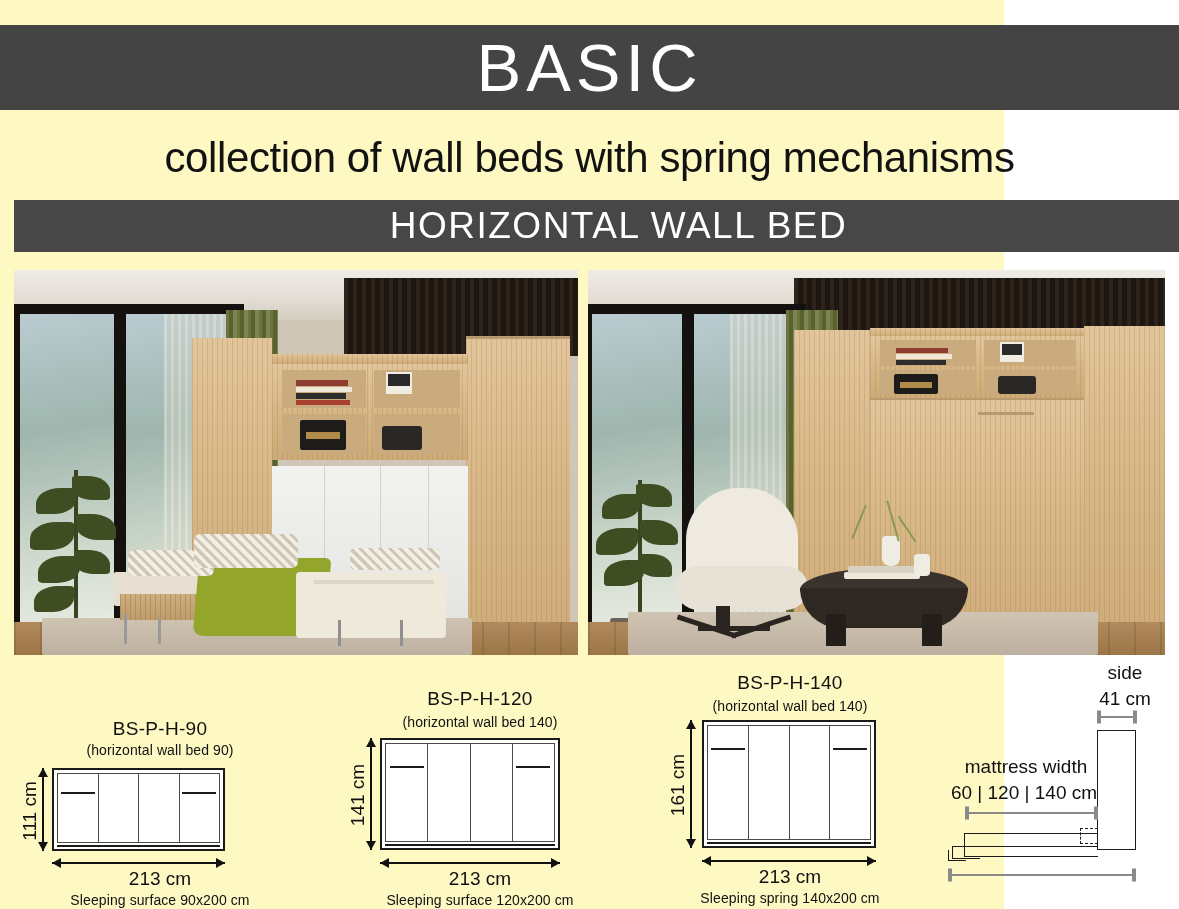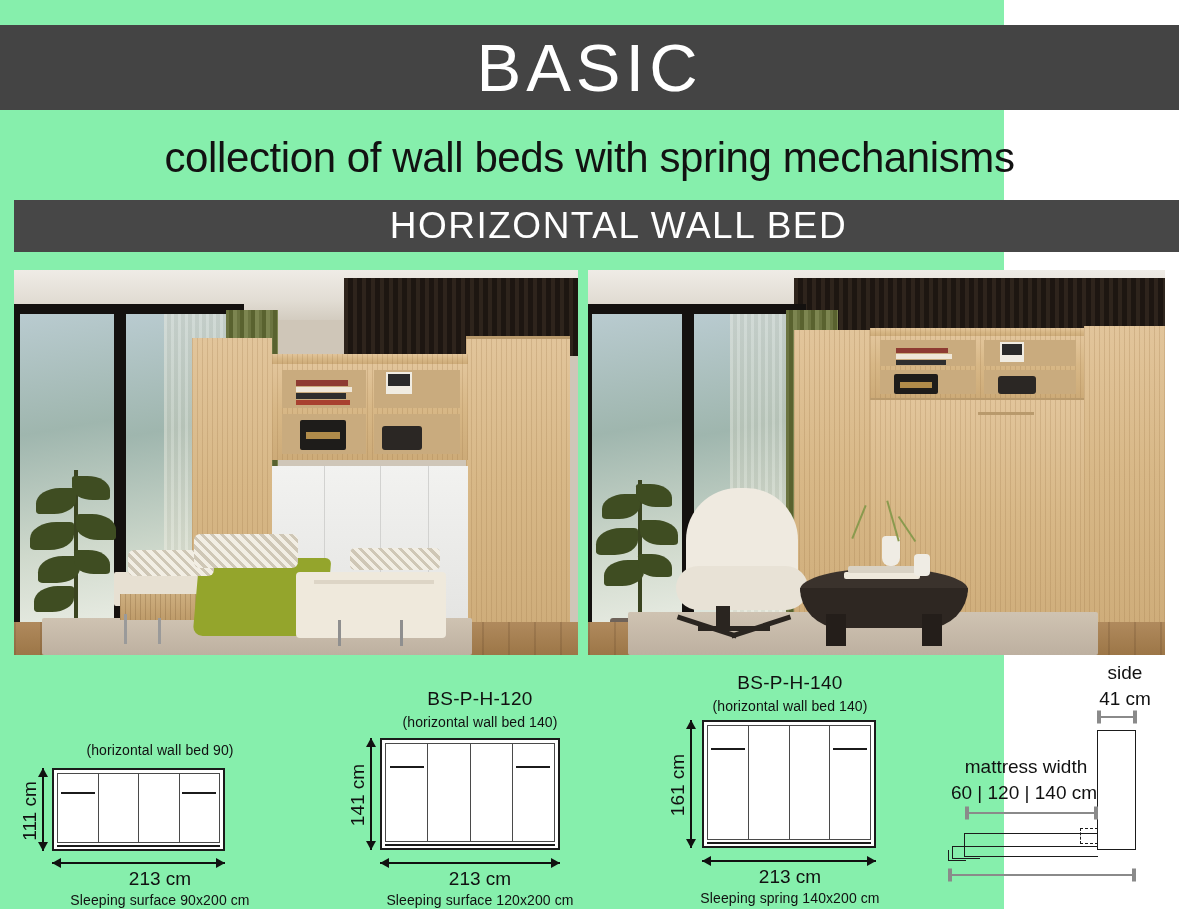--- a/index.html
+++ b/index.html
@@ -4,21 +4,21 @@
 <title>BASIC — Horizontal Wall Bed</title>
 <style>
   * { box-sizing: border-box; }
   html, body {
     margin: 0; padding: 0;
     width: 1179px; height: 909px;
     background: #ffffff;
     font-family: "Liberation Sans", sans-serif;
     overflow: hidden;
   }
-  .page { position: relative; width: 1004px; height: 909px; background: #86efac; }
+  .page { position: relative; width: 1004px; height: 909px; background: #fef9c3; }
 
   
   .bar-title {
     position: absolute; left: 0; top: 25px; width: 1179px; height: 85px;
     background: #444444;
     display: flex; align-items: center; justify-content: center;
   }
   .bar-title .txt {
     color: #ffffff; font-size: 67px; font-weight: 300;
     letter-spacing: 5px; line-height: 1;
@@ -332,20 +332,21 @@
         <div class="sc" style="left:92px;top:-58px;width:2px;height:42px;background:#8a9a4e;transform:rotate(-16deg);"></div>
         <div class="sc" style="left:106px;top:-44px;width:2px;height:30px;background:#8a9a4e;transform:rotate(-34deg);"></div>
         <div class="sc" style="left:114px;top:-4px;width:16px;height:22px;background:#efece4;border-radius:4px;"></div>
       </div>
     </div>
   </div>
 
   <div class="specs">
 
     <div class="spec spec-1">
+      <div class="spec-title" style="top:58px;">BS-P-H-90</div>
       <div class="spec-sub" style="top:82px;">(horizontal wall bed 90)</div>
 
       <div class="cab" style="left:52px;top:108px;width:173px;height:83px;">
         <div class="cab-inner">
           <div class="cab-door">
               <div class="handle" style="top:18px;"></div>
             </div>
           <div class="cab-door"></div>
           <div class="cab-door"></div>
           <div class="cab-door">

